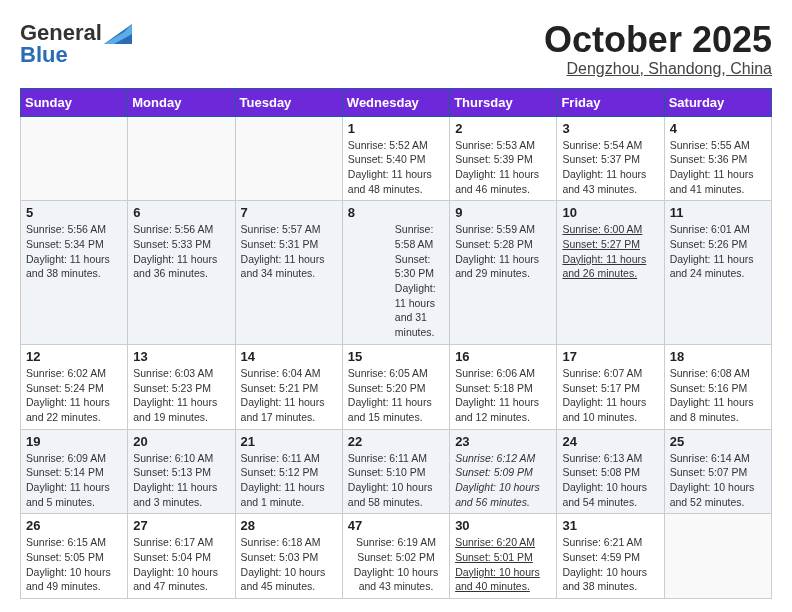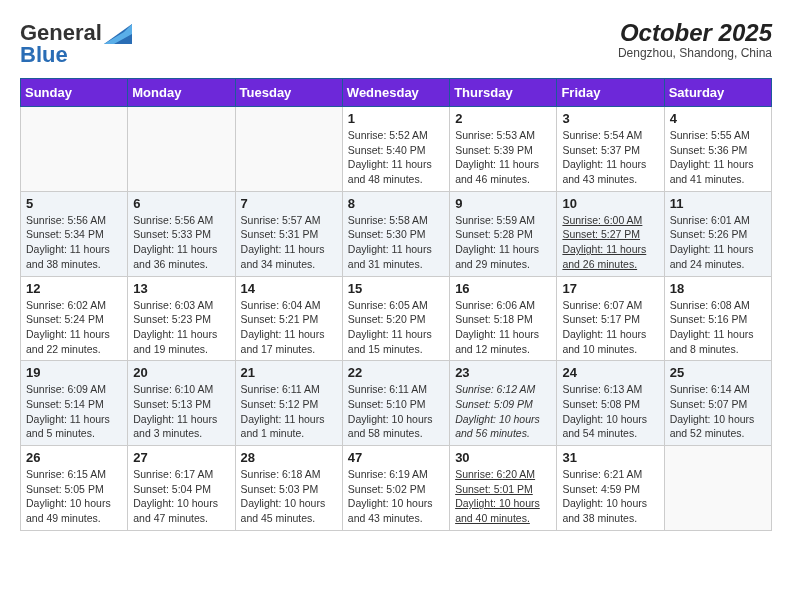--- a/index.html
+++ b/index.html
@@ -22,29 +22,29 @@
       align-items: flex-start;
     }
     .logo-line {
       display: flex;
       align-items: center;
     }
     .title-section {
       text-align: right;
     }
     .month-title {
-      font-size: 24px;
+      font-size: 36px;
       font-weight: bold;
       color: #222;
       line-height: 1.1;
-      font-style: italic;
     }
     .location {
-      font-size: 12px;
+      font-size: 16px;
       color: #444;
+      text-decoration: underline;
     }
     .calendar {
       width: 100%;
       border-collapse: collapse;
       border: 1px solid #ccc;
     }
     .calendar th {
       background: #6d28d9;
       color: white;
       font-size: 13px;
@@ -165,21 +165,21 @@
         </td>
         <td>
           <span class="day-number">7</span>
           <div class="day-info" style="white-space: pre-wrap;">Sunrise: 5:57 AM
 Sunset: 5:31 PM
 Daylight: 11 hours
 and 34 minutes.</div>
         </td>
         <td>
           <span class="day-number">8</span>
-          <div class="day-info" style="white-space: pre-wrap;">Sunrise: 5:58 AM
+          <div class="day-info" style="white-space: pre-wrap; margin-left: 47px;">Sunrise: 5:58 AM
 Sunset: 5:30 PM
 Daylight: 11 hours
 and 31 minutes.</div>
         </td>
         <td>
           <span class="day-number">9</span>
           <div class="day-info" style="white-space: pre-wrap;">Sunrise: 5:59 AM
 Sunset: 5:28 PM
 Daylight: 11 hours
 and 29 minutes.</div>
@@ -318,21 +318,21 @@
         </td>
         <td>
           <span class="day-number">28</span>
           <div class="day-info" style="white-space: pre-wrap;">Sunrise: 6:18 AM
 Sunset: 5:03 PM
 Daylight: 10 hours
 and 45 minutes.</div>
         </td>
         <td>
           <span class="day-number">47</span>
-          <div class="day-info" style="white-space: pre-wrap;">Sunrise: 6:19 AM
+          <div class="day-info" style="white-space: pre-wrap; text-align: center;">Sunrise: 6:19 AM
 Sunset: 5:02 PM
 Daylight: 10 hours
 and 43 minutes.</div>
         </td>
         <td>
           <span class="day-number">30</span>
           <div class="day-info" style="white-space: pre-wrap; text-decoration: underline;">Sunrise: 6:20 AM
 Sunset: 5:01 PM
 Daylight: 10 hours
 and 40 minutes.</div>

